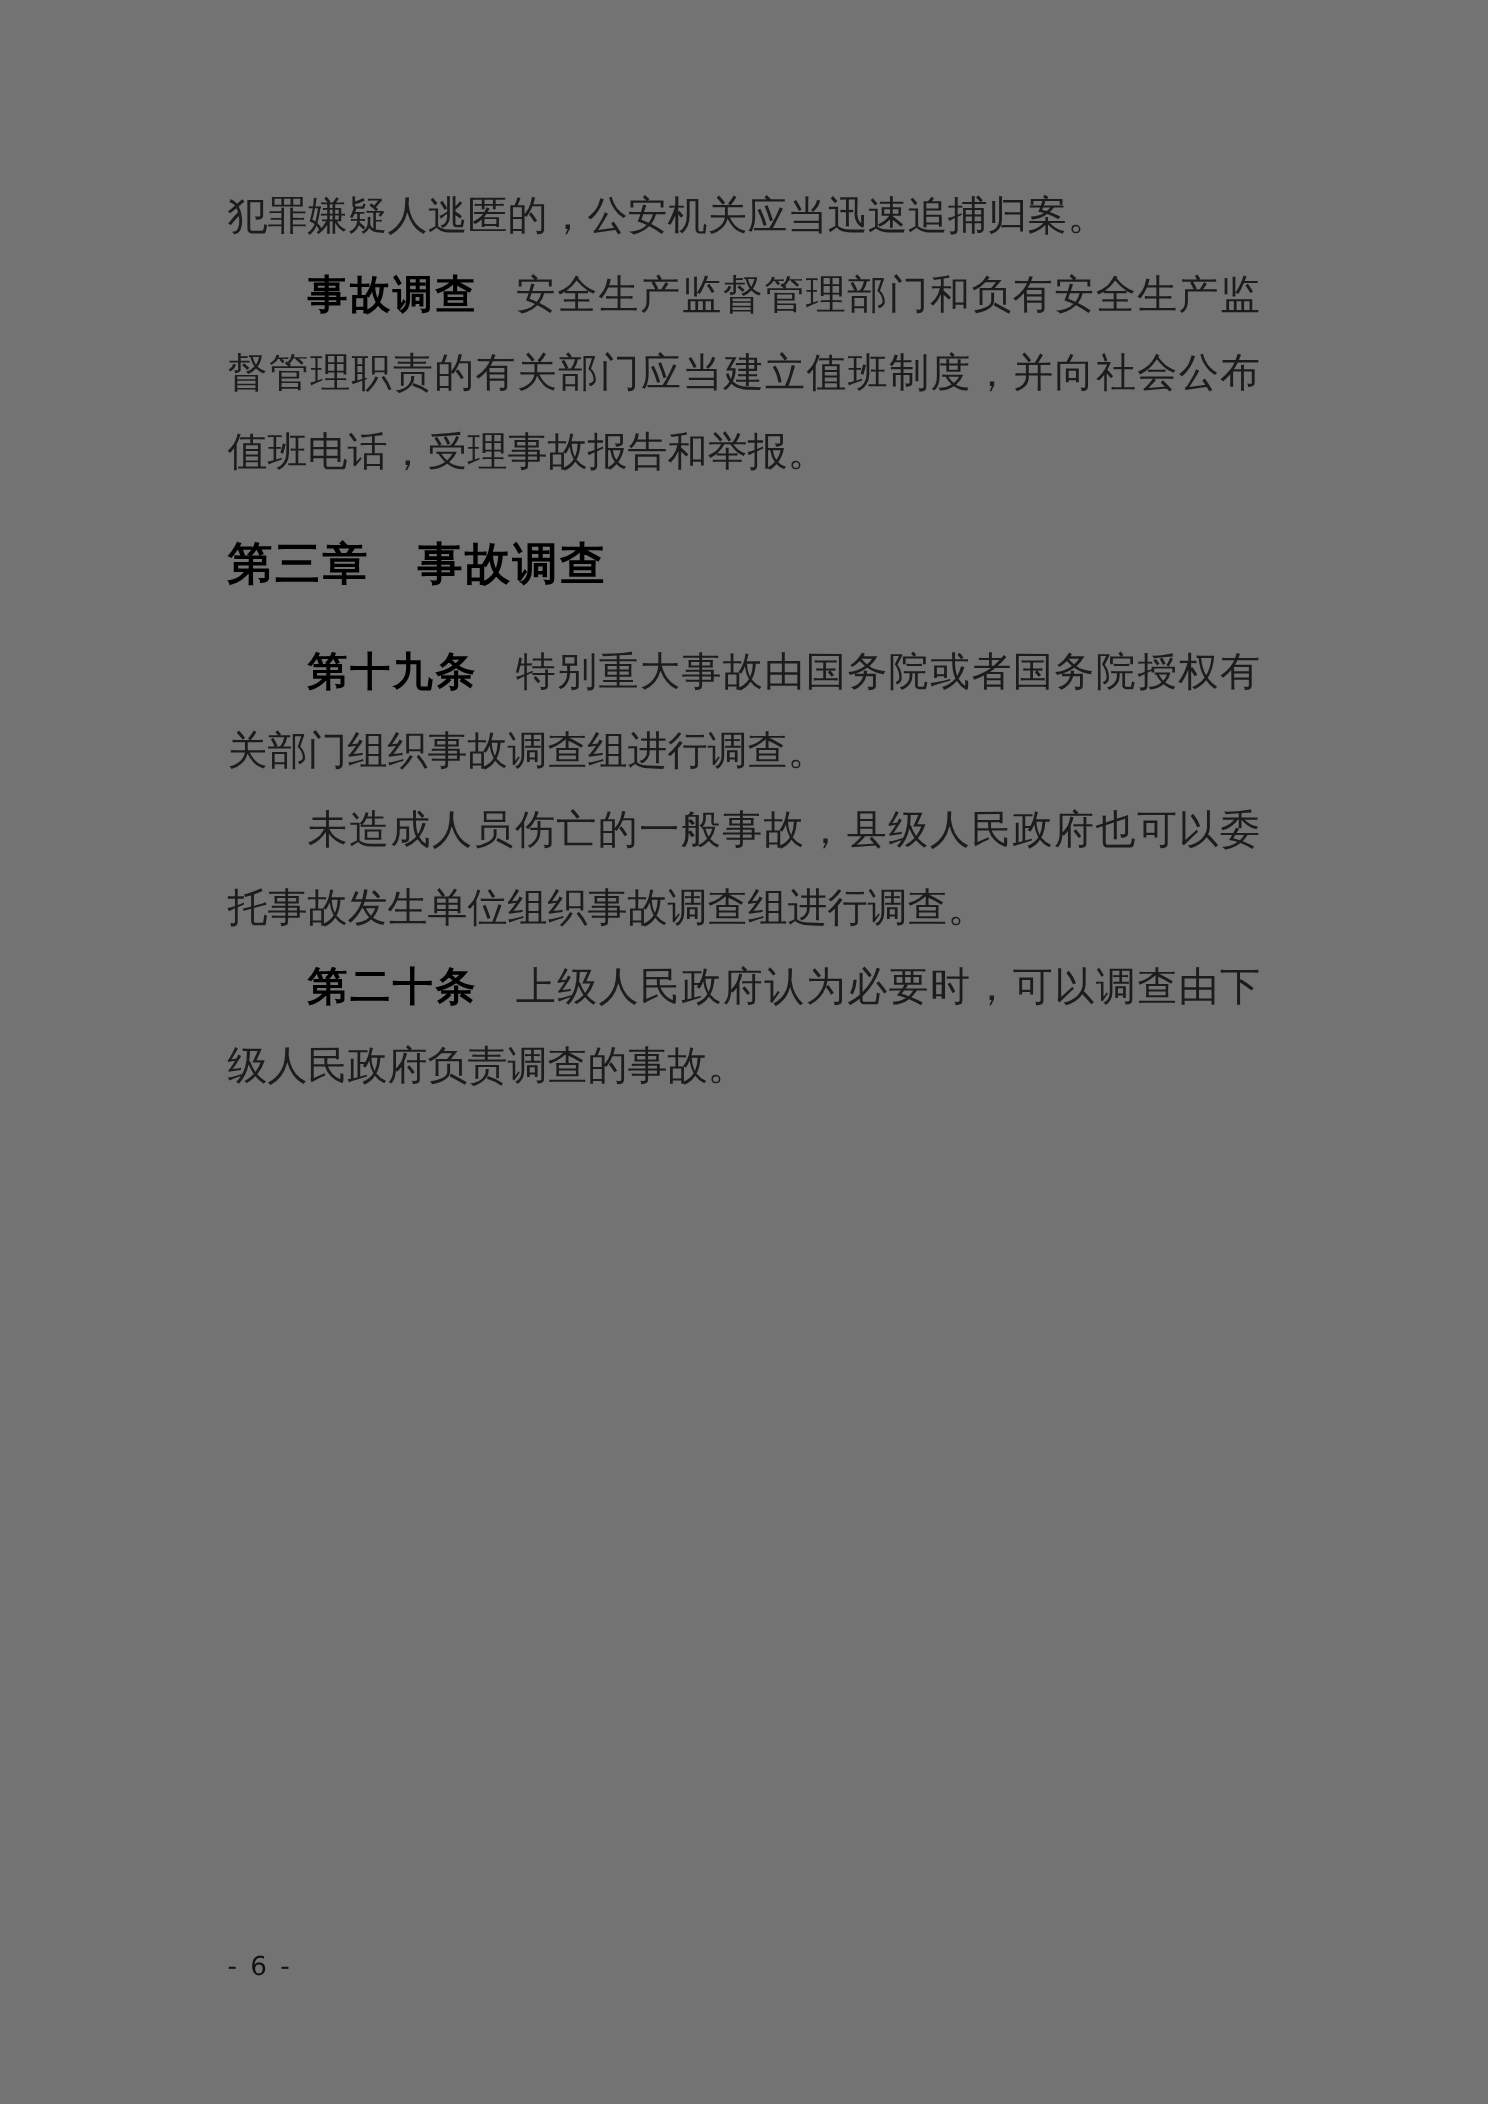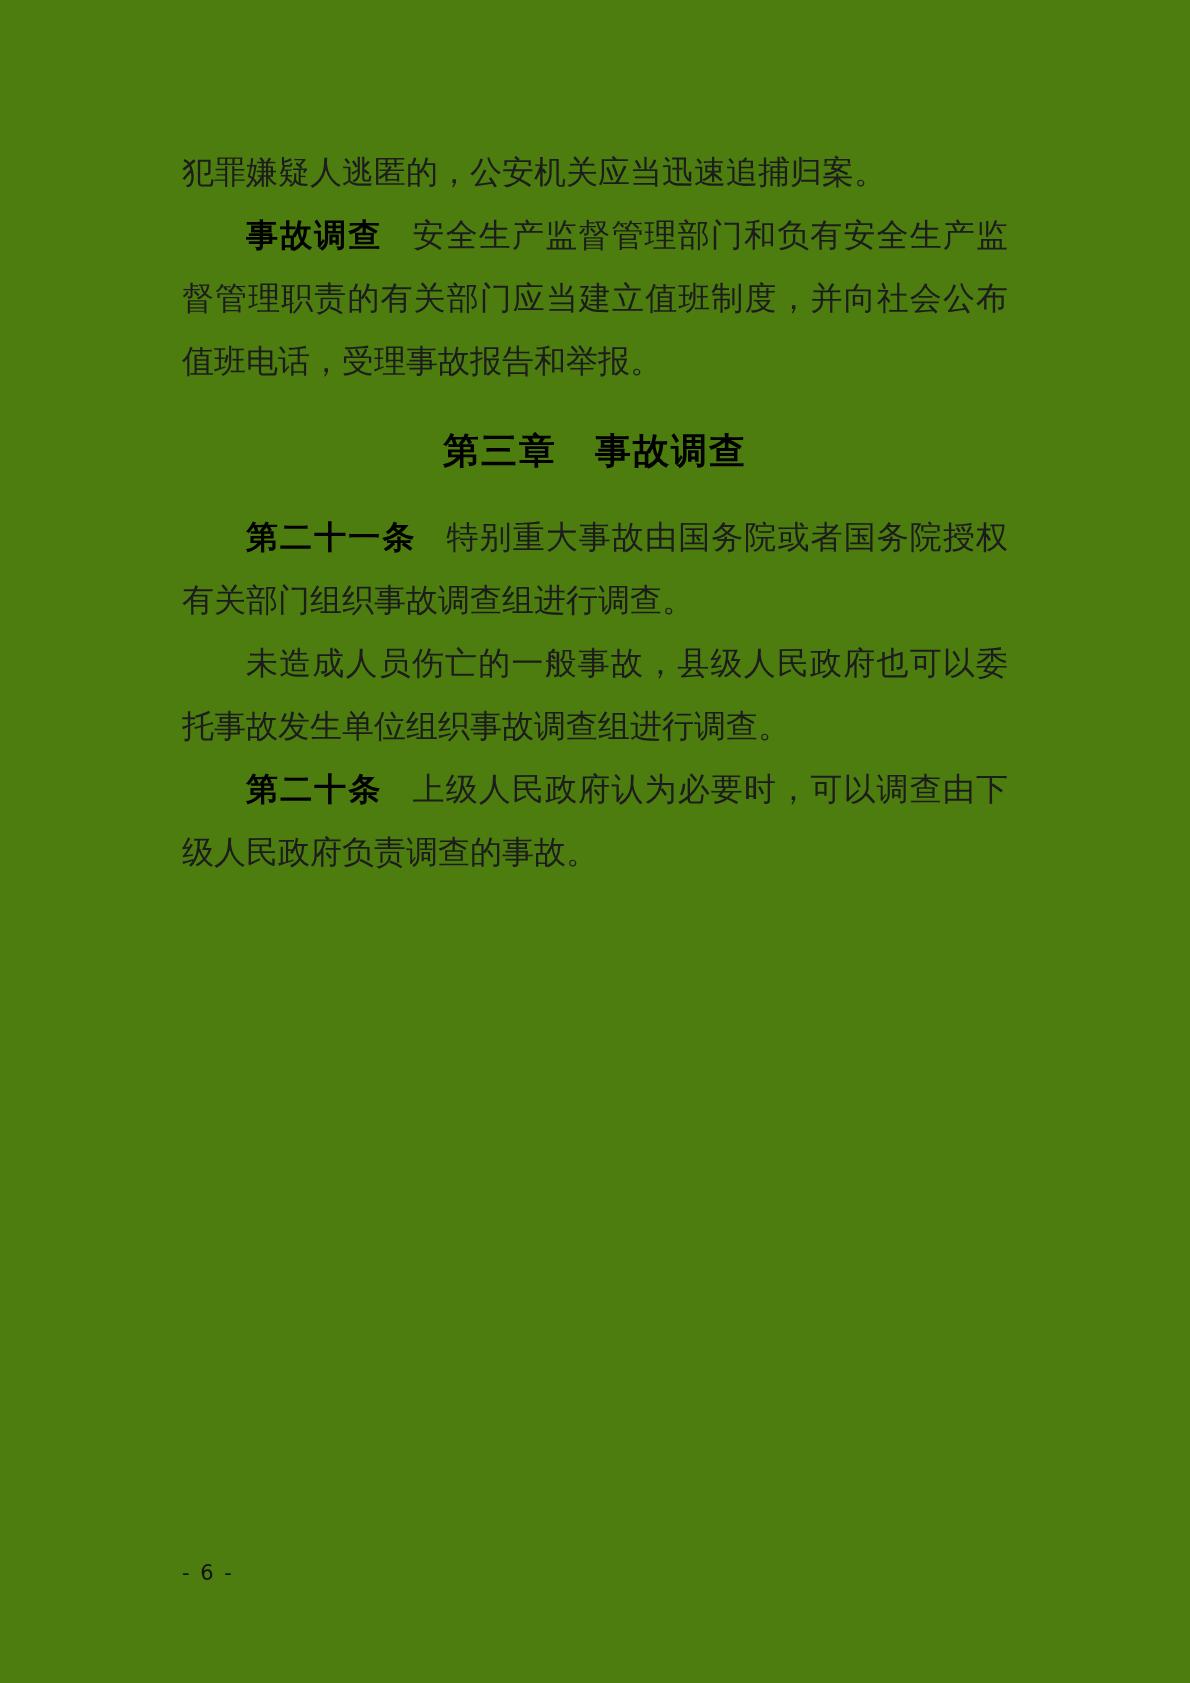--- a/index.html
+++ b/index.html
@@ -4,21 +4,21 @@
 <style>
   html, body {
     margin: 0;
     padding: 0;
     background: #ffffff;
   }
   .page {
     position: relative;
     width: 1190px;
     height: 1683px;
-    background: #4d7c0f;
+    background: #737373;
     overflow: hidden;
     font-family: "Liberation Serif", "DejaVu Serif", serif;
     color: #1c1c1c;
   }
   .content {
     position: absolute;
     top: 141px;
     left: 182px;
     width: 826px;
   }
@@ -40,21 +40,21 @@
     color: #000000;
     margin-right: 30px;
     letter-spacing: 1px;
   }
   .chapter-heading {
     margin: 23px 0 20px 0;
     font-family: Liberation Sans, sans-serif;
     font-weight: bold;
     font-size: 36px;
     line-height: 70px;
-    text-align: center;
+    text-align: left;
     text-indent: 0;
     color: #000000;
     letter-spacing: 2px;
   }
   .page-footer {
     position: absolute;
     left: 182px;
     top: 1560px;
     font-family: "DejaVu Sans", "Liberation Sans", sans-serif;
     font-size: 21px;
@@ -68,21 +68,21 @@
 
 <div class="page">
   <div class="content">
 
     <p class="para"><span>犯罪嫌疑人逃匿的，公安机关应当迅速追捕归案。</span></p>
 
     <p class="para indent"><span class="article">事故调查</span><span>安全生产监督管理部门和负有安全生产监督管理职责的有关部门应当建立值班制度，并向社会公布值班电话，受理事故报告和举报。</span></p>
 
     <h2 class="chapter-heading">第三章　事故调查</h2>
 
-    <p class="para indent"><span class="article">第二十一条</span><span>特别重大事故由国务院或者国务院授权有关部门组织事故调查组进行调查。</span></p>
+    <p class="para indent"><span class="article">第十九条</span><span>特别重大事故由国务院或者国务院授权有关部门组织事故调查组进行调查。</span></p>
 
 
     <p class="para indent"><span>未造成人员伤亡的一般事故，县级人民政府也可以委托事故发生单位组织事故调查组进行调查。</span></p>
 
     <p class="para indent"><span class="article">第二十条</span><span>上级人民政府认为必要时，可以调查由下级人民政府负责调查的事故。</span></p>
 
 
 
   </div>
 

